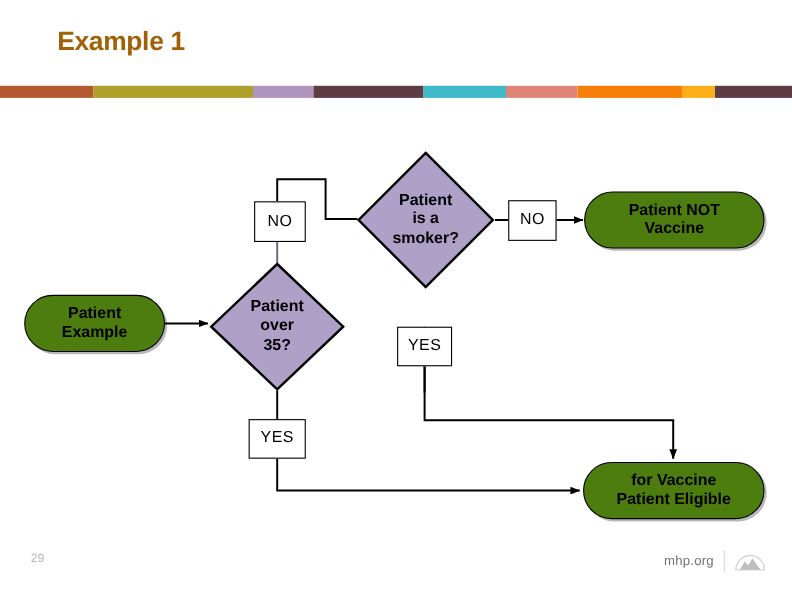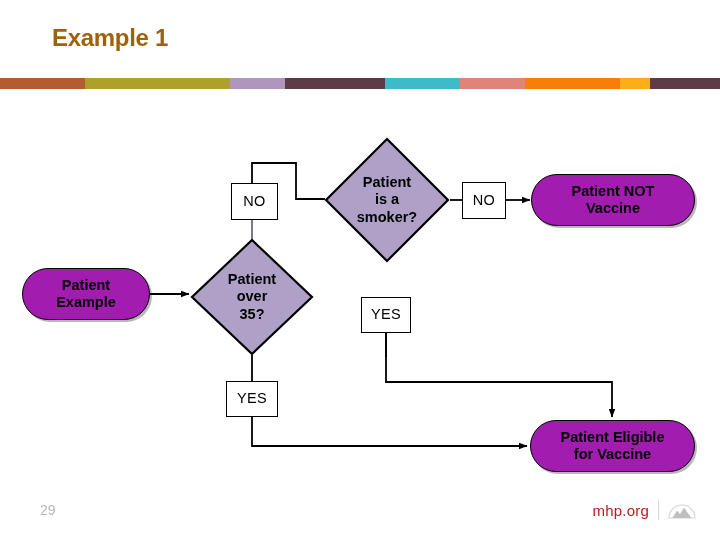--- a/index.html
+++ b/index.html
@@ -61,21 +61,21 @@
     display: flex;
     align-items: center;
     justify-content: center;
     text-align: center;
     color: #000000;
     line-height: 1.18;
   }
 
   
   .pill {
-    background: #a21caf;
+    background: #4d7c0f;
     border: 1.4px solid #000000;
     border-radius: 999px;
     font-size: 14.5px;
     font-weight: bold;
     box-shadow: 2px 2px 0 rgba(0,0,0,0.28);
   }
 
   
   .diamond-wrap { position: absolute; }
   .diamond-shape {
@@ -103,36 +103,36 @@
     border: 1.4px solid #000000;
     font-size: 14.5px;
     font-weight: normal;
     color: #000000;
     letter-spacing: 0.4px;
   }
 
   
   #page-number {
     position: absolute;
-    left: 40px;
+    left: 28px;
     top: 502px;
-    font-size: 14px;
+    font-size: 11px;
     color: #B8B8B8;
   }
   #footer-brand {
     position: absolute;
     right: 24px;
     top: 500px;
     display: flex;
     align-items: center;
     gap: 9px;
   }
   #footer-url {
-    font-size: 15px;
-    color: #b91c1c;
+    font-size: 12px;
+    color: #737373;
     letter-spacing: 0.2px;
   }
   #footer-sep {
     width: 1px;
     height: 20px;
     background: #D8D8D8;
   }
   #footer-logo { display: block; }
 </style>
 </head>
@@ -217,22 +217,22 @@
 
   <div class="node pill" style="left:531px; top:79px; width:164px; height:52px;">
     <div>
       <div>Patient NOT</div>
       <div>Vaccine</div>
     </div>
   </div>
 
   <div class="node pill" style="left:530px; top:325px; width:165px; height:52px;">
     <div>
+      <div>for Vaccine</div>
       <div>Patient Eligible</div>
-      <div>for Vaccine</div>
     </div>
   </div>
 
   <div class="node labelbox" style="left:231px; top:88px; width:47px; height:37px;">
     <span>NO</span>
   </div>
 
   <div class="node labelbox" style="left:462px; top:87px; width:44px; height:37px;">
     <span>NO</span>
   </div>

